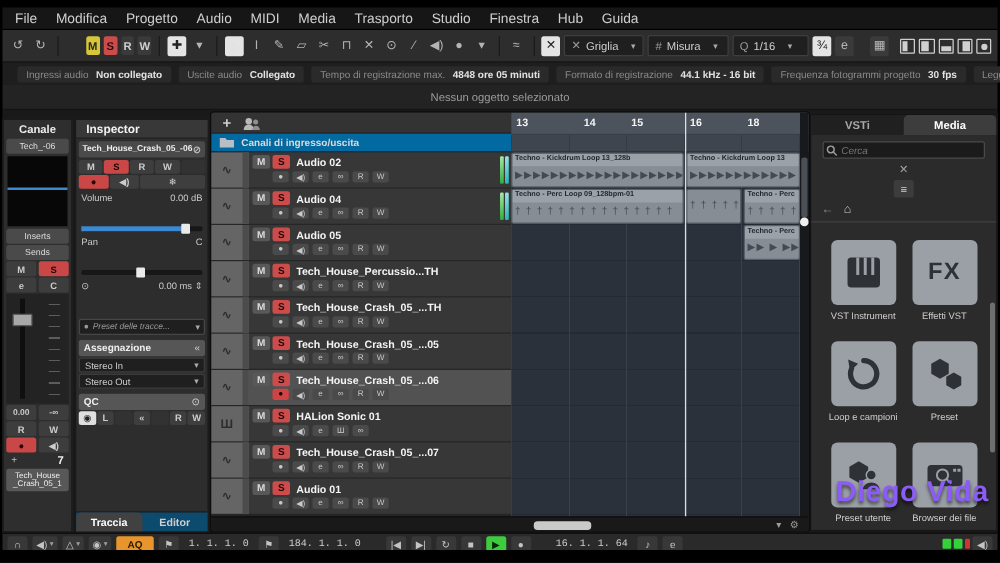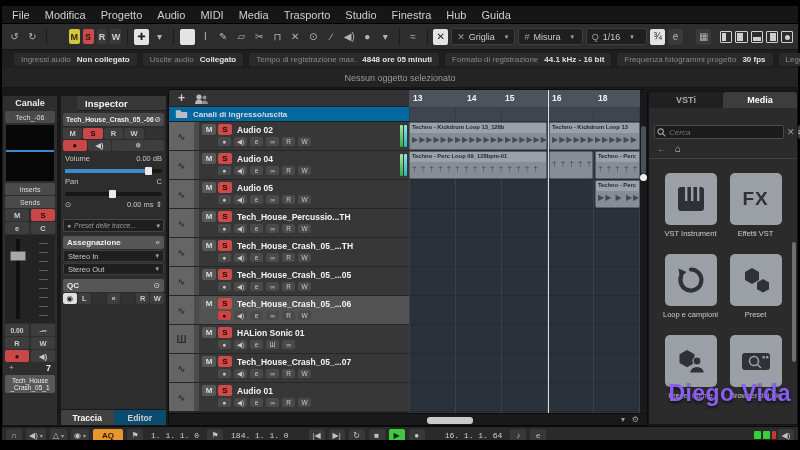--- a/index.html
+++ b/index.html
@@ -48,30 +48,30 @@
   .cn-b { flex:1; height:12px; background:#3d3d3d; border-radius:2px; display:flex; align-items:center; justify-content:center; font-size:7.5px; color:#ccc; font-weight:bold; }
   .cn-b.red { background:#c94747; color:#240505; }
   .cn-fader { margin:1px 2px; height:88px; background:#232323; position:relative; }
   .cn-fader .ftrack { position:absolute; left:11px; top:4px; bottom:4px; width:4px; background:#0f0f0f; }
   .cn-fader .fhandle { position:absolute; left:5px; top:16px; width:16px; height:10px; background:#a8a8a8; border:1px solid #5d5d5d; border-radius:1px; }
   .cn-fader .fticks { position:absolute; right:7px; top:8px; bottom:6px; width:9px; background:repeating-linear-gradient(180deg,#5c5c5c 0 1px,transparent 1px 9px); }
   .cn-name { margin:2px; background:#585858; border-radius:2px; padding:2px 1px; font-size:6.5px; line-height:7px; color:#efefef; text-align:center; overflow:hidden; }
 
   
   #inspector { position:absolute; left:58px; top:7px; width:107px; height:331px; background:#2d2d2d; border:1px solid #191919; font-size:8px; }
-  .in-tab { height:15px; display:flex; align-items:center; padding-left:8px; font-weight:bold; font-size:9.5px; color:#f2f2f2; background:#383838; border-bottom:1px solid #1f1f1f;margin-left:16px; }
+  .in-tab { height:15px; display:flex; align-items:center; padding-left:8px; font-weight:bold; font-size:9.5px; color:#f2f2f2; background:#383838; border-bottom:1px solid #1f1f1f; }
   .in-title { margin:2px; height:13px; background:#4a4a4a; border-radius:2px; display:flex; align-items:center; padding:0 3px; font-size:6.8px; font-weight:bold; color:#f0f0f0; white-space:nowrap; overflow:hidden; }
   .in-title .ni { margin-left:auto; color:#c2c2c2; font-size:8px; }
   .btnrow { display:flex; gap:1px; margin:1px 2px; }
   .ib { flex:1; height:11px; background:#3e3e3e; border-radius:2px; display:flex; align-items:center; justify-content:center; font-size:7.5px; font-weight:bold; color:#ccc; }
   .ib.red { background:#c94747; color:#1d0505; }
   .ib.dim { background:#323232; color:#6d6d6d; }
   .ib.wide { flex:2.2; }
   .ib.white { background:#dfdfdf; color:#222; }
-  .srow { display:flex; justify-content:space-between; padding:2px 4px 6px; font-size:7.5px; color:#c9c9c9;text-align:right; }
+  .srow { display:flex; justify-content:space-between; padding:2px 4px 18px; font-size:7.5px; color:#c9c9c9;text-align:right; }
   .sbar { margin:0 4px 2px; height:4px; background:#171717; border-radius:2px; position:relative; }
   .sbar .fill { position:absolute; left:0; top:0; bottom:0; width:84%; background:#3c89d0; }
   .sbar .hnd { position:absolute; top:-2px; left:82%; width:7px; height:8px; background:#eaeaea; border-radius:1px; }
   .sbar.pan .hnd { left:45%; }
   .in-preset { margin:4px 2px 2px; height:13px; background:#1f1f1f; border:1px solid #464646; border-radius:2px; display:flex; align-items:center; gap:3px; padding:0 3px; font-size:6.8px; font-style:italic; color:#999; }
   .in-preset .caret { margin-left:auto; font-style:normal; font-size:7px; color:#aaa; }
   .in-sec { margin:4px 2px 1px; height:13px; background:#565656; border-radius:2px; display:flex; align-items:center; padding:0 4px; font-size:8px; font-weight:bold; color:#efefef; }
   .in-sec .ni { margin-left:auto; font-weight:normal; color:#d5d5d5; }
   .in-dd { margin:1px 2px; height:12px; background:#1f1f1f; border:1px solid #3c3c3c; border-radius:2px; display:flex; align-items:center; padding:0 4px; font-size:7.5px; color:#ccc; }
   .in-dd .caret { margin-left:auto; font-size:7px; color:#aaa; }
@@ -115,21 +115,21 @@
   #vscroll .vknob { position:absolute; left:0; top:84px; width:7px; height:7px; background:#efefef; border-radius:50%; }
   #hscroll { position:absolute; left:0; top:323px; width:478px; height:13px; background:#191919; border-top:1px solid #0f0f0f; }
   #hscroll .hthumb { position:absolute; left:258px; top:3px; width:46px; height:7px; background:#cacaca; border-radius:3px; }
   #hscroll .cico { position:absolute; top:1px; color:#9c9c9c; font-size:8px; }
 
   
   #media { position:absolute; left:646px; top:3px; width:150px; height:334px; background:#2b2b2b; border:1px solid #141414; }
   .mp-tabs { display:flex; height:16px; background:#202020; }
   .mp-tab { flex:1; display:flex; align-items:center; justify-content:center; font-size:9px; font-weight:bold; color:#a8a8a8; }
   .mp-tab.active { background:#3d3d3d; color:#fff; border-radius:4px 4px 0 0; }
-  .mp-search { display:flex; align-items:center; gap:3px; margin:17px 5px 2px; }
+  .mp-search { display:flex; align-items:center; gap:3px; margin:5px 5px 2px;flex-direction:column; }
   .mp-input { flex:1; height:14px; background:#1b1b1b; border:1px solid #4a4a4a; border-radius:2px; color:#bdbdbd; font-size:8px; font-style:italic; padding:0 3px 0 14px; font-family:inherit; }
   .mp-ico { color:#9e9e9e; font-size:9px; }
   .mp-list { width:16px; height:14px; background:#3c3c3c; border-radius:2px; display:flex; align-items:center; justify-content:center; color:#cfcfcf; font-size:9px; }
   .mp-nav { display:flex; align-items:center; gap:8px; padding:2px 8px 4px; border-bottom:1px solid #404040; color:#c9c9c9; font-size:10px; }
   .tiles { display:grid; grid-template-columns:1fr 1fr; gap:16px 10px; padding:14px 14px 0; }
   .tile { display:flex; flex-direction:column; align-items:center; gap:4px; }
   .tilebox { width:52px; height:52px; background:#9aa0a6; border-radius:5px; display:flex; align-items:center; justify-content:center; }
   .tilelabel { font-size:7.5px; color:#cdcdcd; text-align:center; white-space:nowrap; }
   .fxtxt { font-size:19px; font-weight:bold; color:#2e3236; letter-spacing:1px; }
   #mp-scroll { position:absolute; right:1px; top:150px; width:4px; height:120px; background:#6e6e6e; border-radius:2px; }

